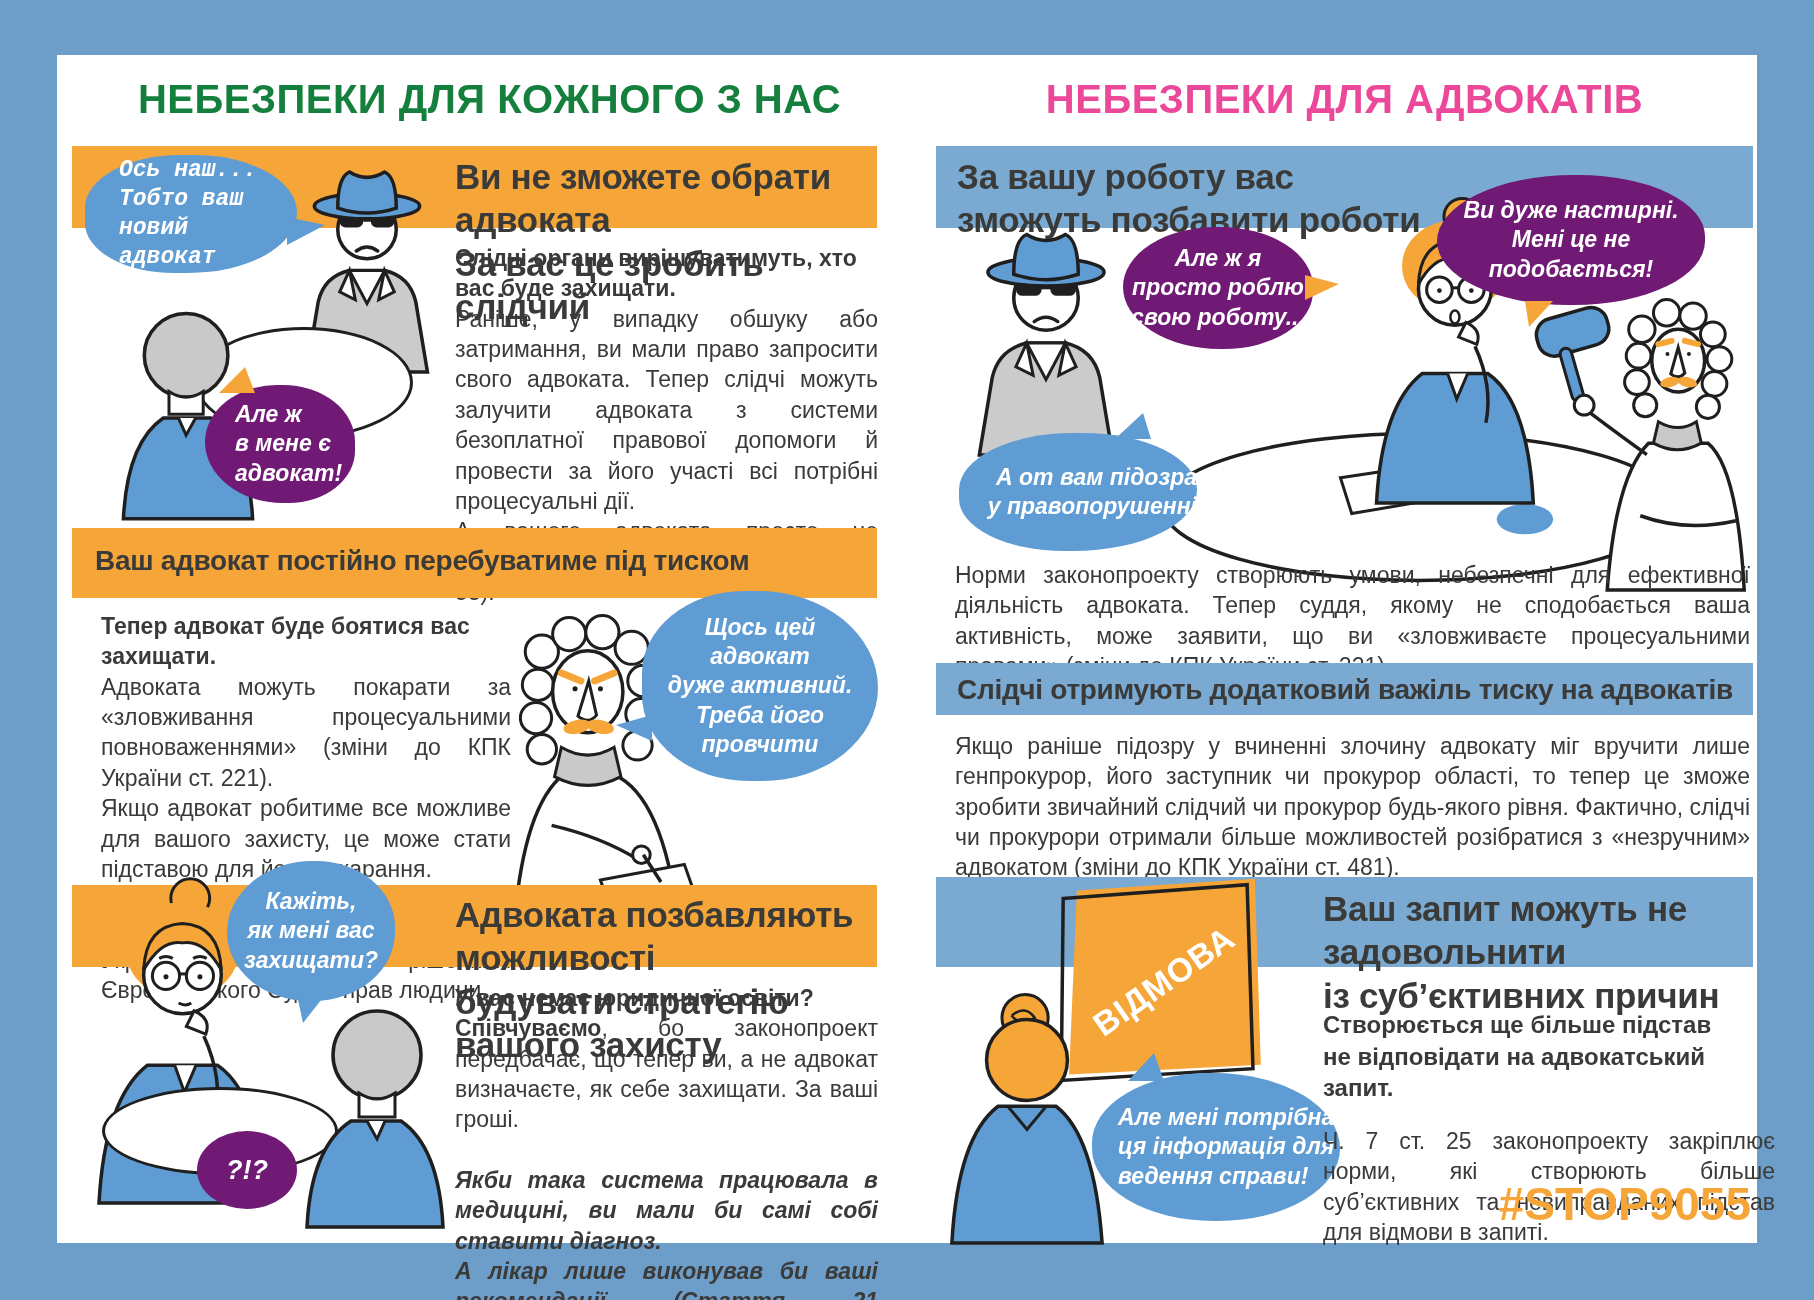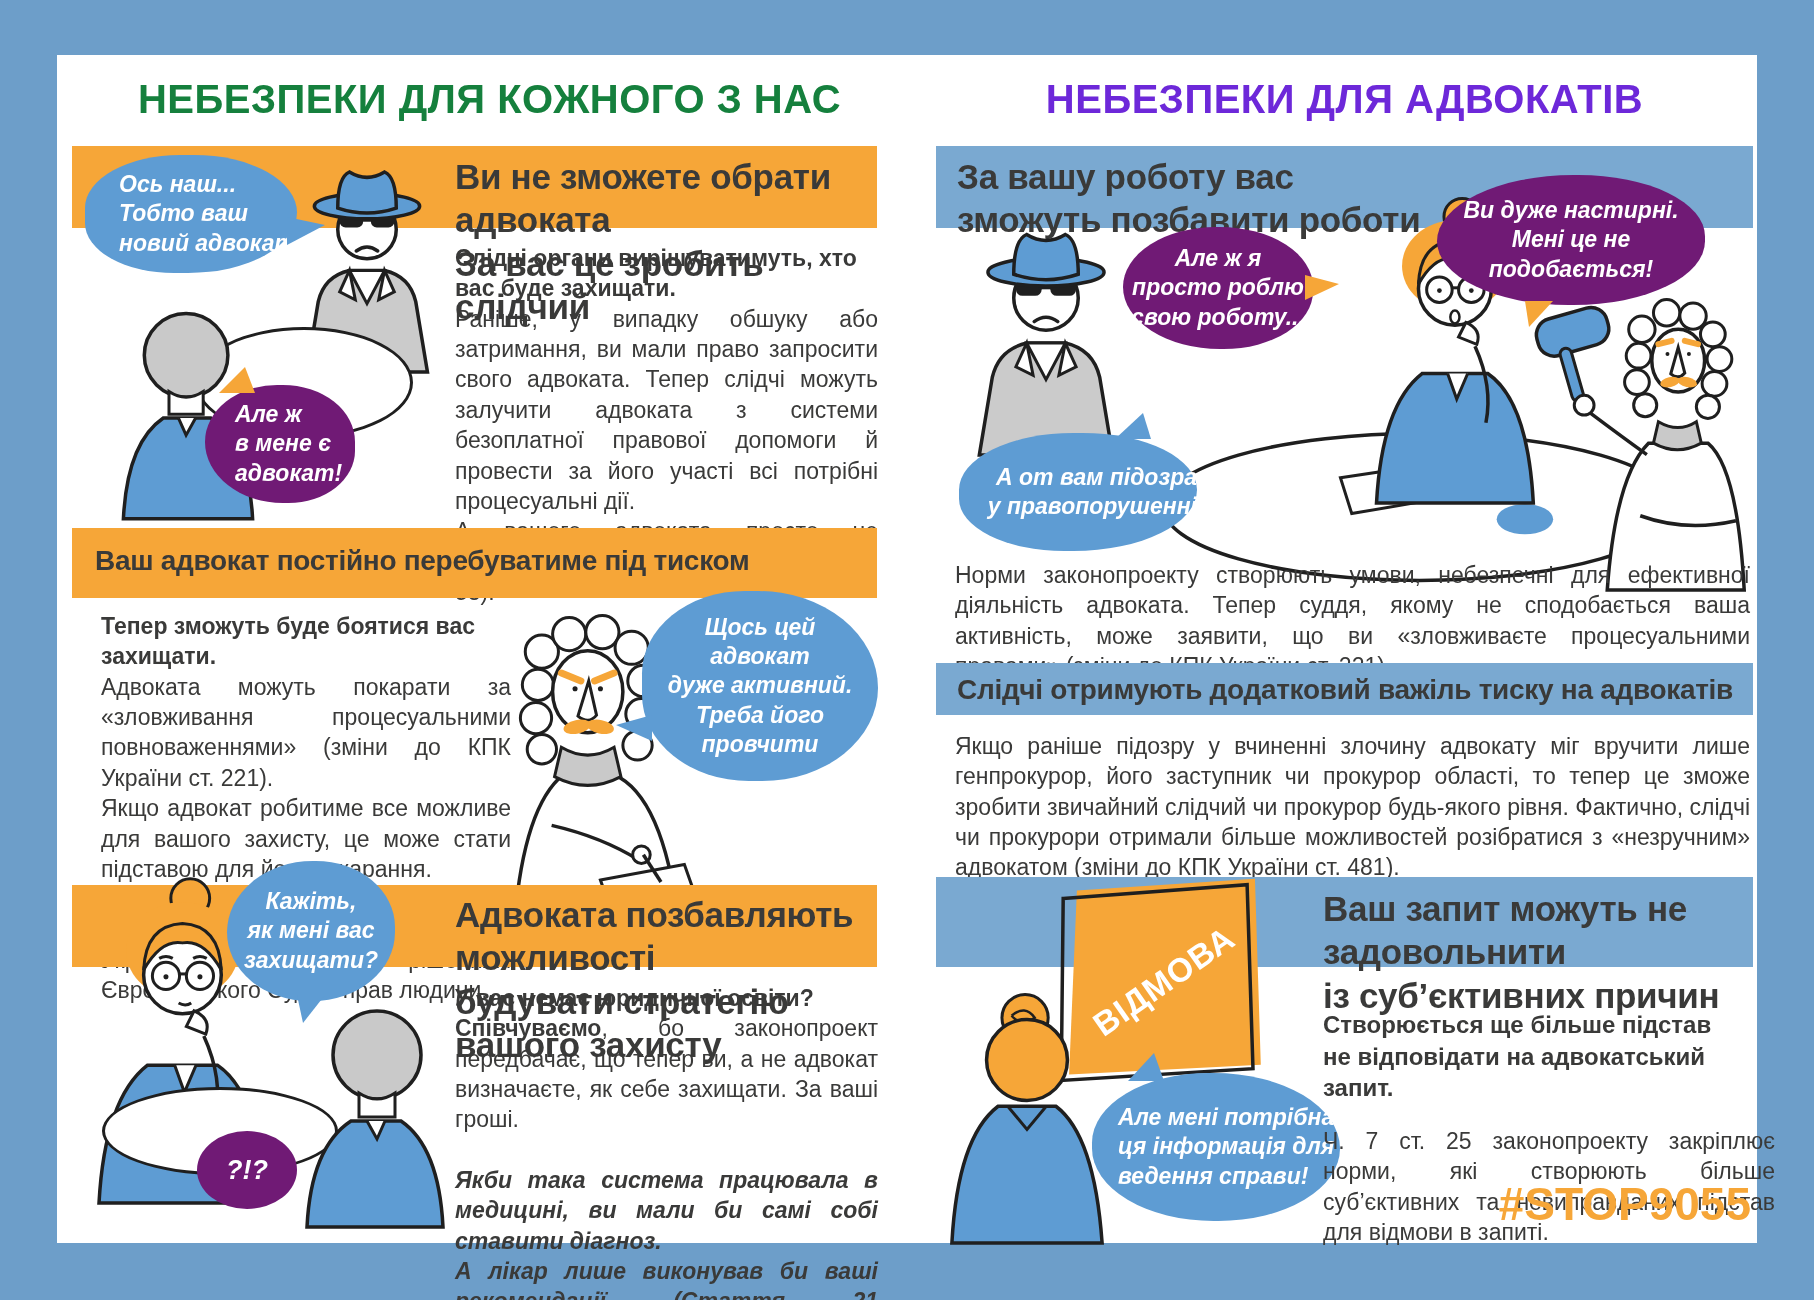--- a/index.html
+++ b/index.html
@@ -62,21 +62,21 @@
   <div class="wellipse" style="left:138px;top:272px;width:212px;height:105px;"></div>
 
   <svg class="abs" style="left:55px;top:242px;" width="152" height="225" viewBox="0 0 160 230">
     <circle cx="78" cy="58" r="44" fill="#C9C9C9" stroke="#1f1f1f" stroke-width="3.5"></circle>
     <path d="M60,96 Q78,108 96,96 L96,120 L60,120 Z" fill="#fff" stroke="#1f1f1f" stroke-width="3"></path>
     <path d="M12,230 Q16,150 54,124 L104,124 Q144,150 148,230 Z" fill="#5E9CD3" stroke="#1f1f1f" stroke-width="3.5"></path>
     <path d="M70,124 L78,142 L88,124" fill="#fff" stroke="#1f1f1f" stroke-width="3"></path>
   </svg>
 
   <div class="bubble blue" style="left:28px;top:100px;width:212px;height:118px;border-radius:48% 52% 55% 45%;">
-    <div class="txt pre" style="padding-left:34px;text-align:left;">Ось наш...
+    <div class="txt pre" style="padding-left:34px;text-align:left;font-family:Liberation Mono, monospace;">Ось наш...
 Тобто ваш
 новий адвокат</div>
     <div class="tail" style="right:-28px;top:62px;border-width:8px 0 20px 38px;border-color:transparent transparent transparent #5E9CD3;"></div>
   </div>
 
   <div class="bubble orange" style="left:148px;top:330px;width:150px;height:118px;border-radius:50% 50% 46% 54%;">
     <div class="tail" style="left:14px;top:-18px;border-width:0 10px 26px 26px;border-color:transparent transparent #F6A638 transparent;"></div>
     <div class="txt pre" style="padding-left:30px;text-align:left;">Але ж
 в мене є
 адвокат!</div>
@@ -85,21 +85,21 @@
   <div class="body-text" style="left:398px;top:188px;width:423px;">
     <p class="lead">Слідчі органи вирішуватимуть, хто вас буде захищати.</p>
     <p>Раніше, у випадку обшуку або затримання, ви мали право запросити свого адвоката. Тепер слідчі можуть залучити адвоката з системи безоплатної правової допомоги й провести за його участі всі потрібні процесуальні дії.</p>
     <p>А вашого адвоката просто не допустять (зміни до КПК України ст. 53).</p>
   </div>
 
   <div class="bar orange" style="left:15px;top:473px;width:805px;height:70px;"></div>
   <div class="bar-heading big" style="left:38px;top:489px;width:760px;">Ваш адвокат постійно перебуватиме під тиском</div>
 
   <div class="body-text" style="left:44px;top:556px;width:410px;">
-    <p class="lead">Тепер зможуть буде боятися вас захищати.</p>
+    <p class="lead">Тепер адвокат буде боятися вас захищати.</p>
     <p>Адвоката можуть покарати за «зловживання процесуальними повноваженнями» (зміни до КПК України ст. 221).</p>
     <p>Якщо адвокат робитиме все можливе для вашого захисту, це може стати підставою для його покарання.</p>
     <p>Норма суперечить профільним Рішенням Конституційного Суду України та численним рішенням Європейського Суду з прав людини.</p>
   </div>
 
   <svg class="abs" style="left:438px;top:540px;" width="205" height="330" viewBox="0 0 210 330">
     <g fill="#fff" stroke="#1f1f1f" stroke-width="3">
       <circle cx="48" cy="54" r="17"></circle>
           <circle cx="76" cy="36" r="17"></circle>
           <circle cx="110" cy="34" r="17"></circle>
@@ -182,21 +182,21 @@
     <div class="txt">?!?</div>
   </div>
 
   <div class="body-text" style="left:398px;top:928px;width:423px;">
     <p class="lead">У вас немає юридичної освіти?</p>
     <p><b>Співчуваємо</b><span>, бо законопроект передбачає, що тепер ви, а не адвокат визначаєте, як себе захищати. За ваші гроші.</span></p>
     <p class="it" style="margin-top:30px;">Якби така система працювала в медицині, ви мали би самі собі ставити діагноз.</p>
     <p class="it">А лікар лише виконував би ваші рекомендації (Стаття 21 законопроекту).</p>
   </div>
 
-  <h1 class="title abs" style="left:879px;top:22px;width:817px;color:#6d28d9;">НЕБЕЗПЕКИ ДЛЯ АДВОКАТІВ</h1>
+  <h1 class="title abs" style="left:879px;top:22px;width:817px;color:#ec4899;">НЕБЕЗПЕКИ ДЛЯ АДВОКАТІВ</h1>
 
   <div class="bar blue" style="left:879px;top:91px;width:817px;height:82px;"></div>
   <div class="bar-heading pre" style="left:900px;top:100px;width:600px;">За вашу роботу вас
 зможуть позбавити роботи</div>
 
   <svg class="abs" style="left:1090px;top:372px;" width="545" height="160" viewBox="0 0 560 170">
     <ellipse cx="280" cy="85" rx="272" ry="78" fill="#fff" stroke="#1f1f1f" stroke-width="3.5"></ellipse>
     <path d="M196,54 L276,42 L290,78 L208,92 Z" fill="#fff" stroke="#1f1f1f" stroke-width="3"></path>
     <ellipse cx="392" cy="98" rx="30" ry="16" fill="#5E9CD3"></ellipse>
   </svg>

